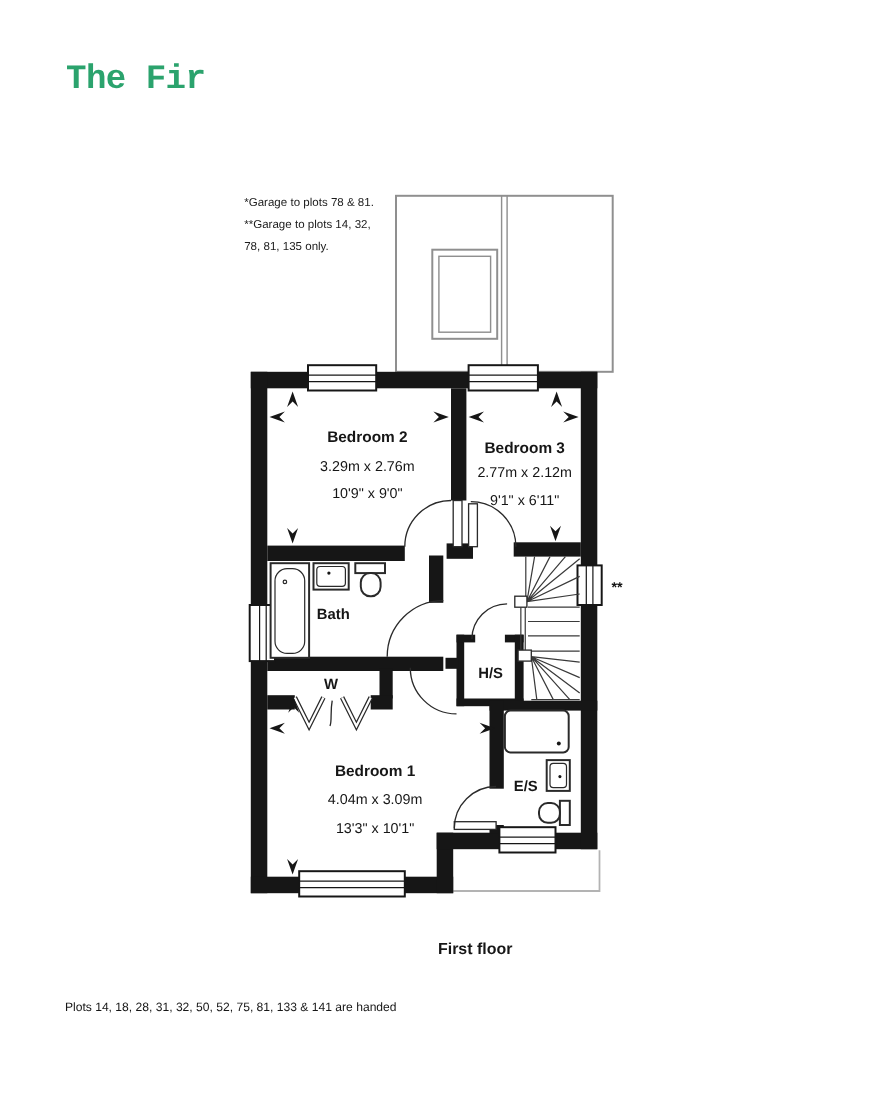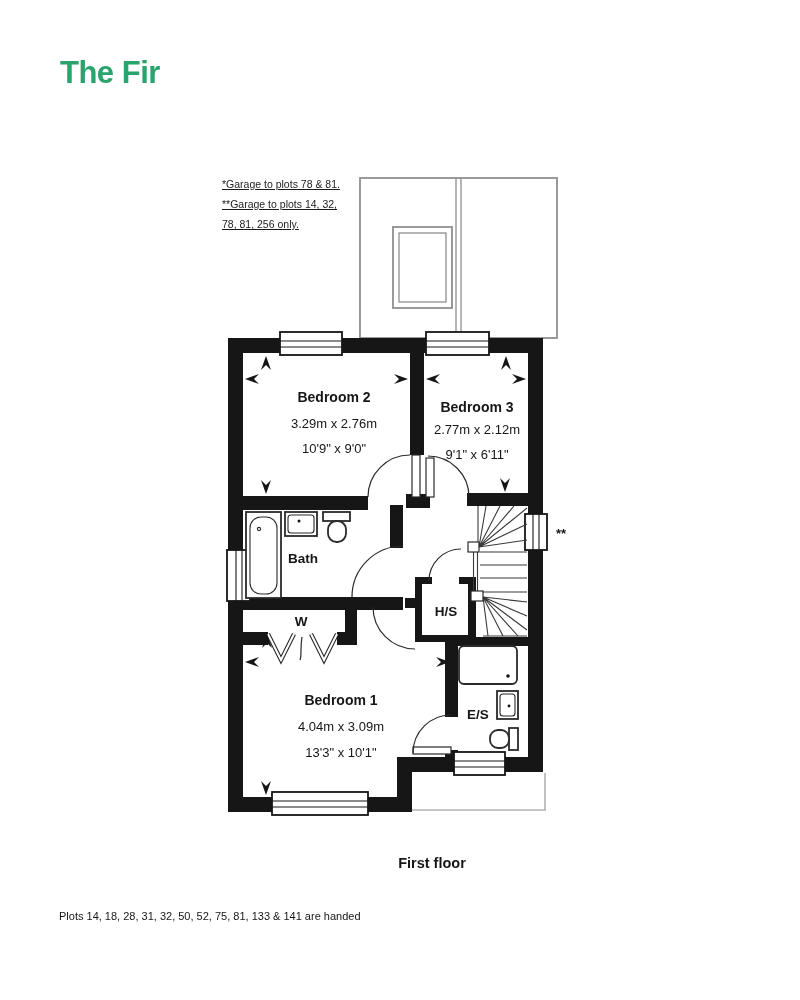--- a/index.html
+++ b/index.html
@@ -1,20 +1,20 @@
 <!DOCTYPE html>
 <html><head>
 <meta charset="utf-8">
 <style>
   html,body{margin:0;padding:0;background:#ffffff;}
   body{width:800px;height:1000px;position:relative;overflow:hidden;
        font-family:"Liberation Sans",sans-serif;color:#161616;}
   .abs{position:absolute;}
-  #title{left:60px;top:55px;font-size:31px;font-weight:700;letter-spacing:-0.5px;color:#2BA36D;}
-  #notes{left:222px;top:174px;font-size:10.5px;line-height:20px;color:#1c1c1c;text-decoration:underline;}
+  #title{left:60px;top:55px;font-size:31px;font-weight:700;letter-spacing:-0.5px;color:#2BA36D;font-family:Liberation Mono, monospace;}
+  #notes{left:222px;top:174px;font-size:10.5px;line-height:20px;color:#1c1c1c;}
   #caption{left:0;top:855px;width:800px;text-align:center;font-size:14.5px;font-weight:700;margin-left:32px;}
   #footer{left:59px;top:910px;font-size:11px;}
   svg{position:absolute;left:0;top:0;}
   svg text{fill:#161616;}
   .room-name{font-family:"Liberation Sans",sans-serif;font-size:14px;font-weight:700;}
   .room-dim{font-family:"Liberation Sans",sans-serif;font-size:13px;}
   .small-label{font-family:"Liberation Sans",sans-serif;font-size:13.5px;font-weight:700;}
   .marker{font-family:"Liberation Sans",sans-serif;font-size:13px;font-weight:700;}
   .wall{fill:#161616;stroke:none;}
   .garage-line{stroke:#8f8f8f;stroke-width:1.8;fill:none;}
@@ -30,21 +30,21 @@
   .arrowhead{fill:#161616;}
 </style>
 </head>
 <body>
 
 <div id="title" class="abs">The Fir</div>
 
 <div id="notes" class="abs">
   <div>*Garage to plots 78 &amp; 81.</div>
   <div>**Garage to plots 14, 32,</div>
-  <div>78, 81, 256 only.</div>
+  <div>78, 81, 135 only.</div>
 </div>
 
 <svg width="800" height="1000" viewBox="0 0 800 1000">
 
   <g>
     <rect class="garage-line" x="360" y="178" width="197" height="160"></rect>
     <line class="garage-line-thin" x1="456" y1="178" x2="456" y2="338"></line>
     <line class="garage-line-thin" x1="461" y1="178" x2="461" y2="338"></line>
     <rect class="garage-line" x="393" y="227" width="59" height="81"></rect>
     <rect class="garage-line-thin" x="399" y="233" width="47" height="69"></rect>

